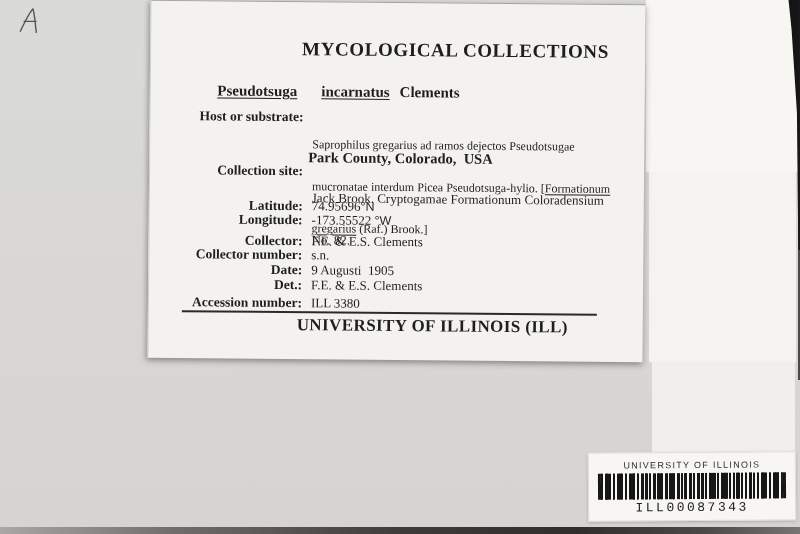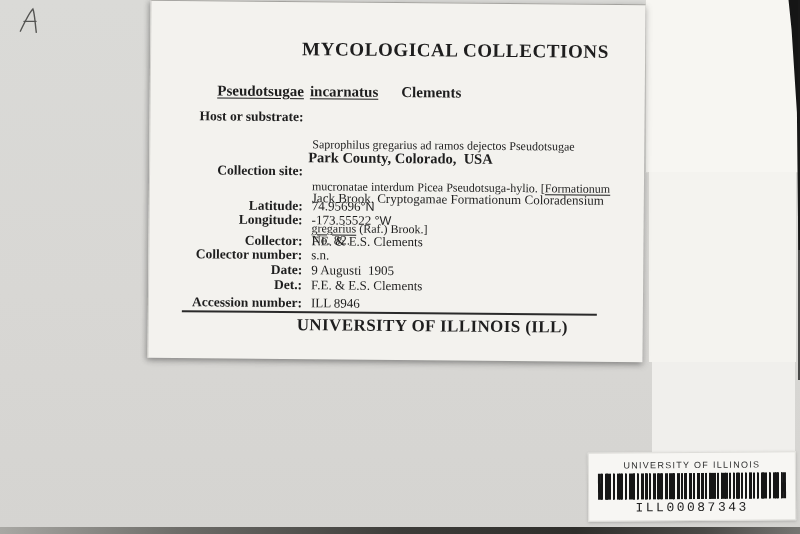--- a/index.html
+++ b/index.html
@@ -25,22 +25,22 @@
 
   
   .card{position:absolute;left:149px;top:2px;width:494px;height:357px;
         background:#f3f2ee;transform:rotate(.5deg);transform-origin:50% 50%;
         border-top:1px solid #a3a29e;border-left:1px solid #d3d2ce;
         box-shadow:-2px 2px 5px rgba(70,70,68,.35), 1px 3px 6px rgba(80,80,78,.3);}
   .card *{color:#1e1e1e;}
   .title{position:absolute;left:151px;top:36px;font-size:19px;font-weight:bold;letter-spacing:.6px;white-space:pre;}
   .species{position:absolute;left:44px;top:64px;font-size:15px;font-weight:bold;white-space:pre;}
   .underline{text-decoration:underline;text-underline-offset:2px;}
-  .species .sp{margin-left:6px;}
-  .species .author{margin-left:23px;}
+  .species .sp{margin-left:24px;}
+  .species .author{margin-left:10px;}
 
   .row{position:absolute;left:0;width:100%;}
   .lbl{display:inline-block;width:153px;text-align:right;font-weight:bold;font-size:13.5px;vertical-align:top;white-space:pre;}
   .val{display:inline-block;margin-left:5px;font-size:13px;vertical-align:top;white-space:pre;}
   .host .val{font-size:12px;line-height:14px;}
   .site .val{line-height:14px;}
   .locality{position:absolute;left:158px;font-weight:bold;font-size:14.5px;white-space:pre;}
   .dir{font-family:"Liberation Sans", sans-serif;font-size:12.5px;}
   .rule{position:absolute;left:33px;top:309px;width:415px;height:2px;background:#2a2a2a;}
   .footer{position:absolute;left:148px;top:313px;font-size:17px;font-weight:bold;letter-spacing:.4px;white-space:pre;}
@@ -76,21 +76,21 @@
 
   <div class="edge-wedge"></div>
   <div class="edge-line"></div>
   <div class="bottom-band"></div>
 
   <div class="card">
 
     <div class="title">MYCOLOGICAL COLLECTIONS</div>
 
     <div class="species">
-      <span class="underline">Pseudotsugae</span><span class="underline sp">incarnatus</span><span class="author">Clements</span>
+      <span class="underline">Pseudotsuga</span><span class="underline sp">incarnatus</span><span class="author">Clements</span>
     </div>
 
     <div class="row host" style="top:107px">
       <div class="lbl">Host or substrate:</div>
       <div class="val">
         <div>Saprophilus gregarius ad ramos dejectos Pseudotsugae</div>
         <div><span>mucronatae interdum Picea Pseudotsuga-hylio. [</span><span class="underline">Formationum</span></div>
         <div><span class="underline">gregarius</span><span> (Raf.) Brook.]</span></div>
       </div>
     </div>
@@ -130,21 +130,21 @@
       <div class="val">9 Augusti  1905</div>
     </div>
 
     <div class="row" style="top:275px">
       <div class="lbl">Det.:</div>
       <div class="val">F.E. &amp; E.S. Clements</div>
     </div>
 
     <div class="row" style="top:293px">
       <div class="lbl">Accession number:</div>
-      <div class="val">ILL 8946</div>
+      <div class="val">ILL 3380</div>
     </div>
 
     <div class="rule"></div>
     <div class="footer">UNIVERSITY OF ILLINOIS (ILL)</div>
   </div>
 
   <div class="sticker">
     <div class="sticker-inst">UNIVERSITY OF ILLINOIS</div>
     <div class="barcode"></div>
     <div class="sticker-code">ILL00087343</div>

